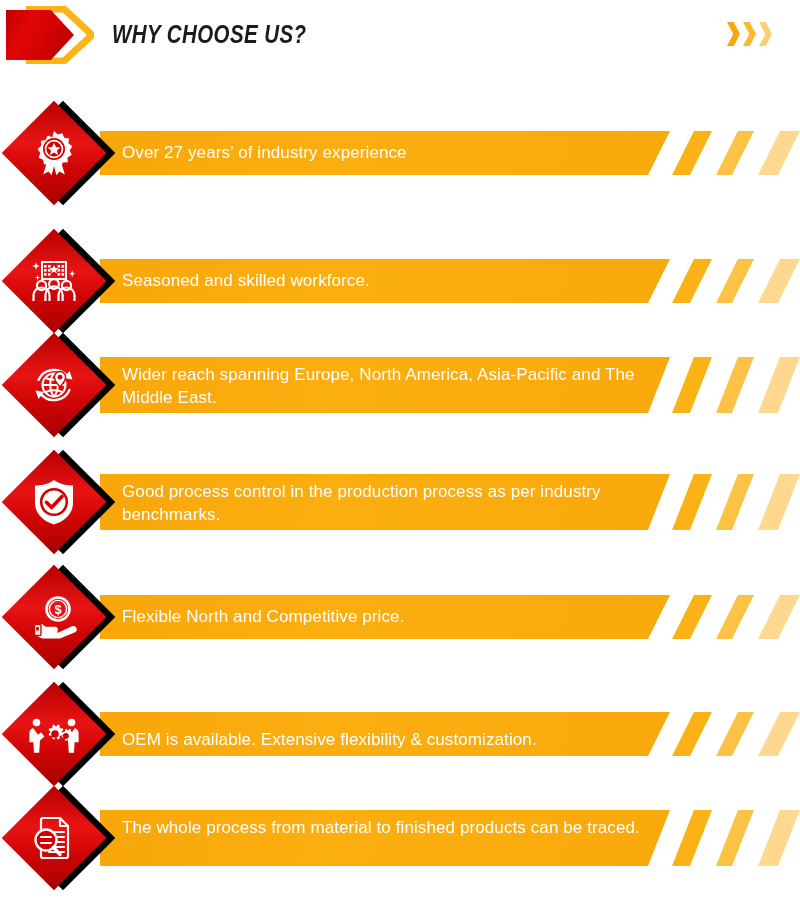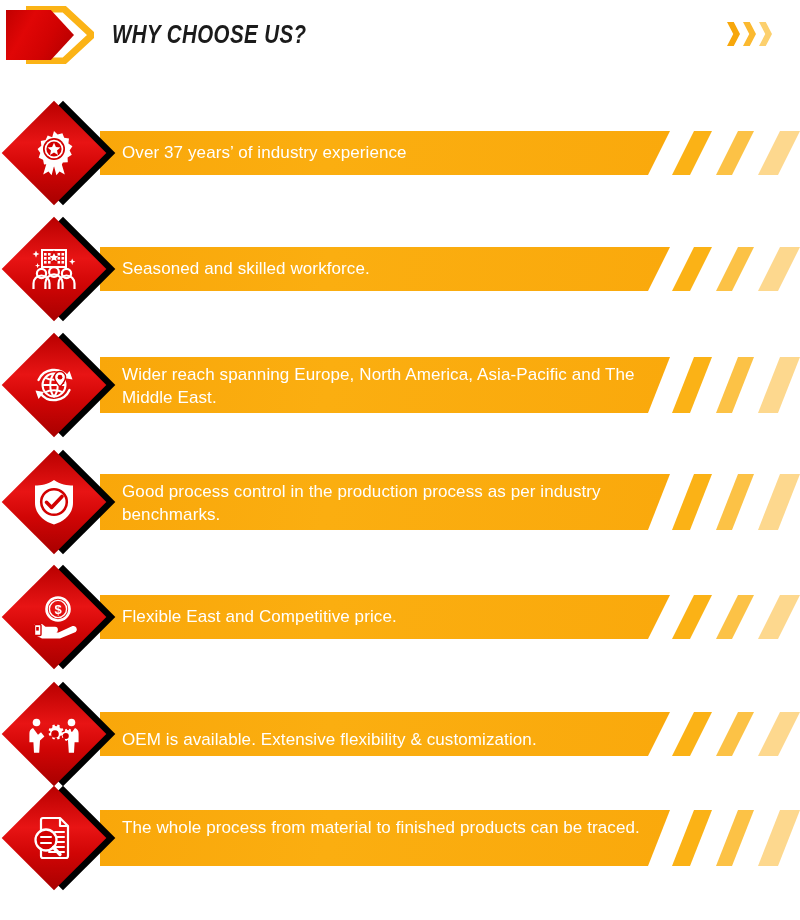--- a/index.html
+++ b/index.html
@@ -181,21 +181,21 @@
         <div class="bar" style="height: 44px;"></div>
         <div class="slash" style="left: 572px; width: 40px; height: 44px;">
           <i style="background: rgb(251, 178, 22);"></i>
         </div>
         <div class="slash" style="left: 616px; width: 38px; height: 44px;">
           <i style="background: rgb(252, 194, 70);"></i>
         </div>
         <div class="slash" style="left: 658px; width: 42px; height: 44px;">
           <i style="background: rgb(253, 216, 142);"></i>
         </div>
-        <div class="bar-text" style="top: 10px;">Over 37 years’ of industry experience</div>
+        <div class="bar-text" style="top: 10px;">Over 27 years’ of industry experience</div>
       </div>
       <div class="diamond-wrap" style="top: 6px;">
         <div class="diamond-shadow"></div>
         <div class="diamond-red"></div>
         <div class="diamond-icon">
     <svg viewBox="0 0 50 50" width="50" height="50">
       <g fill="#fff">
         <path d="M25 3 L28.6 6.4 L33.4 5.2 L35.2 9.8 L40 10.6 L39.4 15.5 L43.4 18.3 L40.6 22.4
                  L42.8 26.8 L38.6 29.4 L38.8 34.3 L33.9 34.6 L31.5 38.9 L27 37 L23 39.8
                  L19.8 36.1 L15 36.6 L14.1 31.8 L9.7 29.7 L11.3 25.1 L8.6 21 L12.3 17.8
@@ -205,21 +205,21 @@
         <circle cx="25" cy="21" r="7.6" fill="#d20000"></circle>
         <path d="M25 14.8 L26.9 19 L31.4 19.4 L28 22.4 L29 26.9 L25 24.5 L21 26.9 L22 22.4
                  L18.6 19.4 L23.1 19 Z" fill="#fff"></path>
         <path d="M18.5 32 L14.2 46.5 L19.5 43.4 L22.6 47.2 L25.4 36.4 Z"></path>
         <path d="M31.5 32 L35.8 46.5 L30.5 43.4 L27.4 47.2 L24.6 36.4 Z"></path>
       </g>
     </svg>
         </div>
       </div>
     </div>
-    <div class="row" style="top: 220px; height: 112px;">
+    <div class="row" style="top: 232px; height: 112px;">
       <div class="bar-wrap" style="top: 27px; height: 44px;">
         <div class="bar" style="height: 44px;"></div>
         <div class="slash" style="left: 572px; width: 40px; height: 44px;">
           <i style="background: rgb(251, 178, 22);"></i>
         </div>
         <div class="slash" style="left: 616px; width: 38px; height: 44px;">
           <i style="background: rgb(252, 194, 70);"></i>
         </div>
         <div class="slash" style="left: 658px; width: 42px; height: 44px;">
           <i style="background: rgb(253, 216, 142);"></i>
@@ -340,21 +340,21 @@
         <div class="bar" style="height: 44px;"></div>
         <div class="slash" style="left: 572px; width: 40px; height: 44px;">
           <i style="background: rgb(251, 178, 22);"></i>
         </div>
         <div class="slash" style="left: 616px; width: 38px; height: 44px;">
           <i style="background: rgb(252, 194, 70);"></i>
         </div>
         <div class="slash" style="left: 658px; width: 42px; height: 44px;">
           <i style="background: rgb(253, 216, 142);"></i>
         </div>
-        <div class="bar-text" style="top: 10px;">Flexible East and Competitive price.</div>
+        <div class="bar-text" style="top: 10px;">Flexible North and Competitive price.</div>
       </div>
       <div class="diamond-wrap" style="top: 6px;">
         <div class="diamond-shadow"></div>
         <div class="diamond-red"></div>
         <div class="diamond-icon">
     <svg viewBox="0 0 50 50" width="50" height="50">
       <circle cx="29" cy="17" r="11.5" fill="none" stroke="#fff" stroke-width="2.6"></circle>
       <circle cx="29" cy="17" r="8.6" fill="none" stroke="#fff" stroke-width="1.4"></circle>
       <text x="29" y="22.4" font-family="Liberation Sans, sans-serif" font-size="13" font-weight="bold" fill="#fff" text-anchor="middle">$</text>
       <path d="M5 32 h8 l3.5 2.8 h9.5 a2.9 2.9 0 0 1 0 5.8 h-6 h9.5 l14 -6.5

